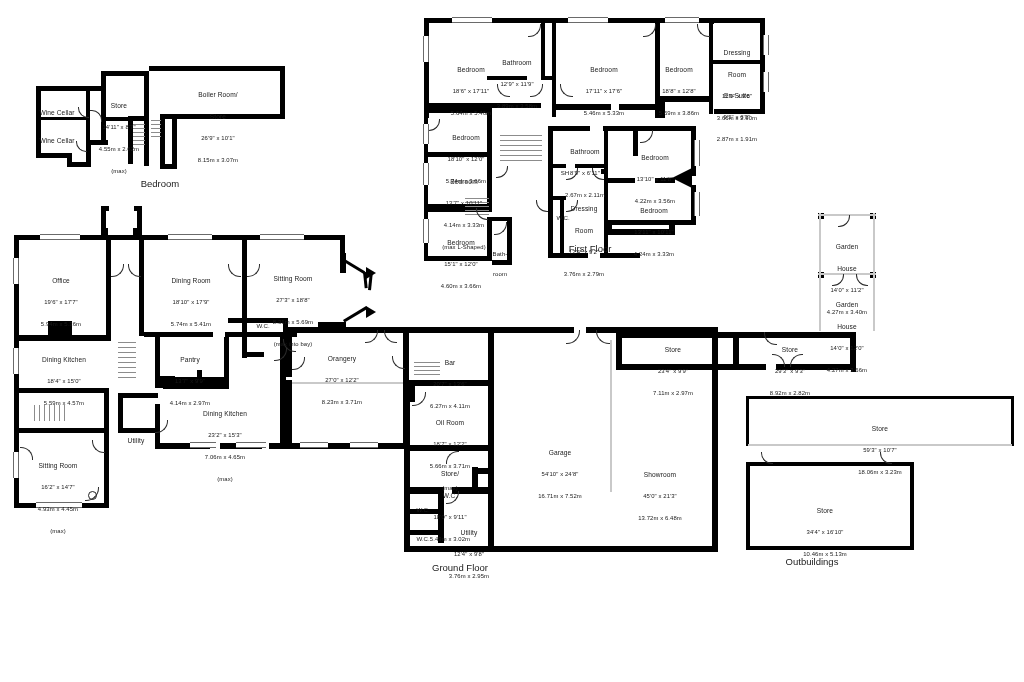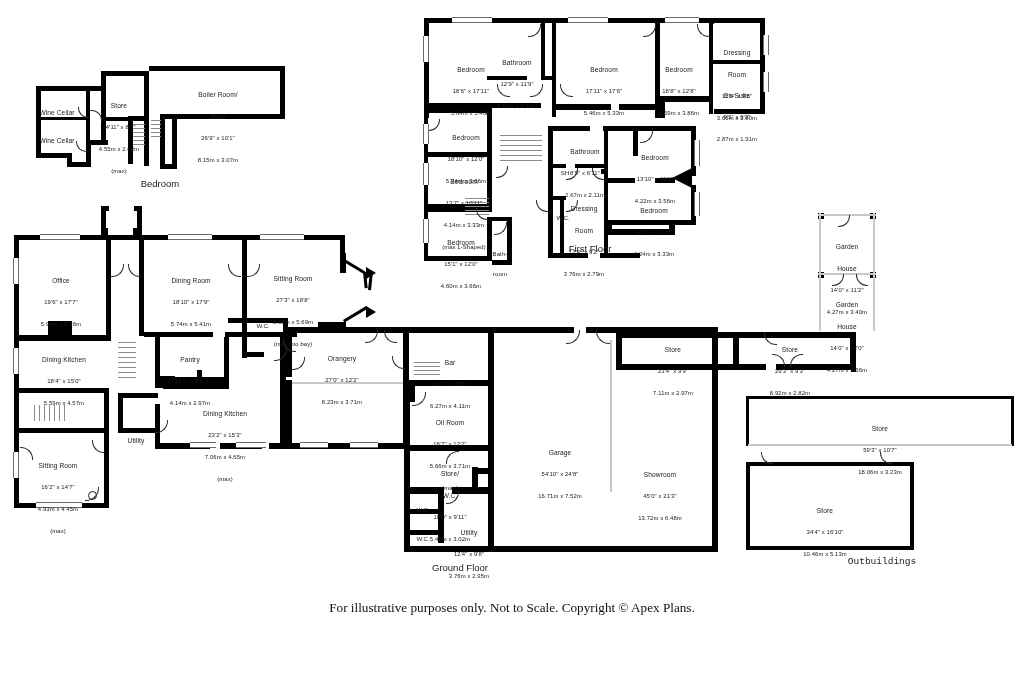--- a/index.html
+++ b/index.html
@@ -622,20 +622,19 @@
     <div class="lbl" style="left:840px;top:410px;width:80px;">
       <span class="nm">Store</span>
       <span class="dm">59'3" x 10'7"</span>
       <span class="dm">18.06m x 3.23m</span>
     </div>
     <div class="lbl" style="left:785px;top:492px;width:80px;">
       <span class="nm">Store</span>
       <span class="dm">34'4" x 16'10"</span>
       <span class="dm">10.46m x 5.13m</span>
     </div>
-    <div class="floorlbl" style="left:822px;top:556px;width:120px;font-family:Liberation Mono, monospace;">Outbuildings</div>
+    <div class="floorlbl" style="left:752px;top:556px;width:120px;">Outbuildings</div>
   </div>
 
   <div id="footer">
-    <div>For illustrative purposes only. Not to Scale. Copyright © Apex Plans.</div>
   </div>
 
 </div>
 
 </body></html>

